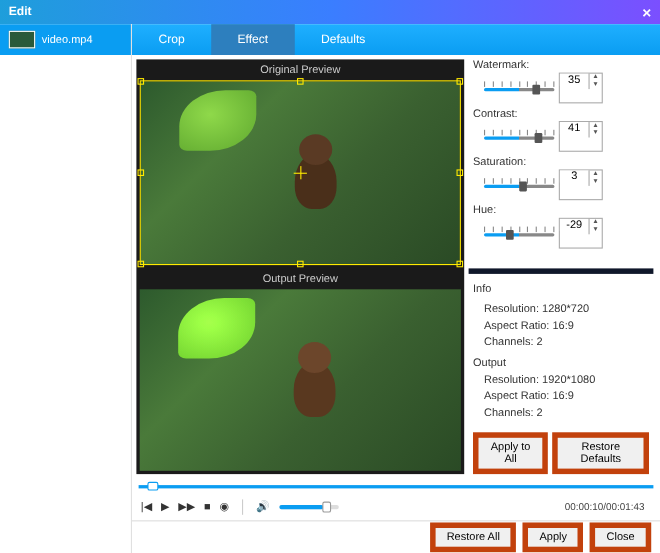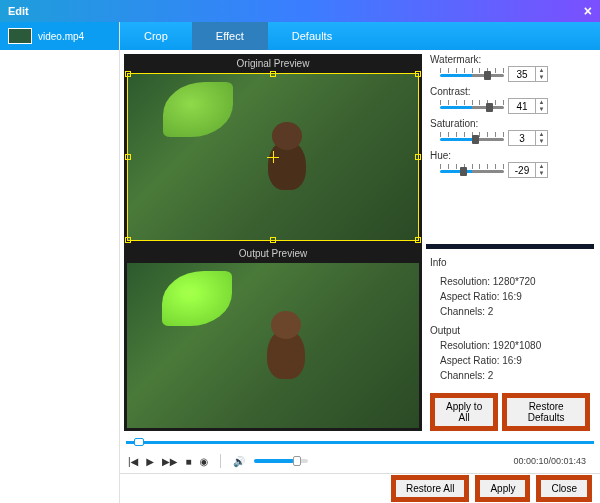--- a/index.html
+++ b/index.html
@@ -43,21 +43,21 @@
 .controls-col { flex: 1; display: flex; flex-direction: column; font-size: 10px; color: #333; }
 
 .effect-ctrl { margin-bottom: 4px; }
 .effect-ctrl label { display: block; margin-bottom: 1px; padding-left: 4px; }
 .effect-row { display: flex; align-items: center; gap: 4px; padding-left: 14px; }
 .mini-slider { width: 64px; height: 12px; position: relative; }
 .mini-slider .ticks { display: flex; justify-content: space-between; height: 5px; }
 .mini-slider .ticks span { width: 1px; height: 5px; background: #888; }
 .mini-slider .track { position: absolute; top: 6px; left: 0; right: 0; height: 3px; background: linear-gradient(to right, #0a9df2 50%, #888 50%); border-radius: 2px; }
 .mini-slider .thumb { position: absolute; top: 3px; width: 7px; height: 9px; background: #555; border-radius: 1px; }
-.spinner { display: flex; align-items: center; border: 1px solid #aaa; height: 16px; }
+.spinner { display: flex; align-items: flex-start; border: 1px solid #aaa; height: 28px; }
 .spinner input { width: 26px; border: none; font-size: 10px; text-align: center; padding: 0; }
 .spinner .arrows { display: flex; flex-direction: column; width: 12px; border-left: 1px solid #aaa; }
 .spinner .arrows span { flex: 1; font-size: 6px; text-align: center; line-height: 7px; cursor: pointer; color: #555; }
 
 .info-block { margin-top: auto; padding: 6px 4px; border-top: 5px solid #0f172a; line-height: 1.5; }
 .info-block .section { margin-top: 4px; }
 .info-block .kv { padding-left: 10px; }
 
 .info-buttons { display: flex; gap: 4px; padding: 4px 4px 0 4px; justify-content: flex-end; }
 

